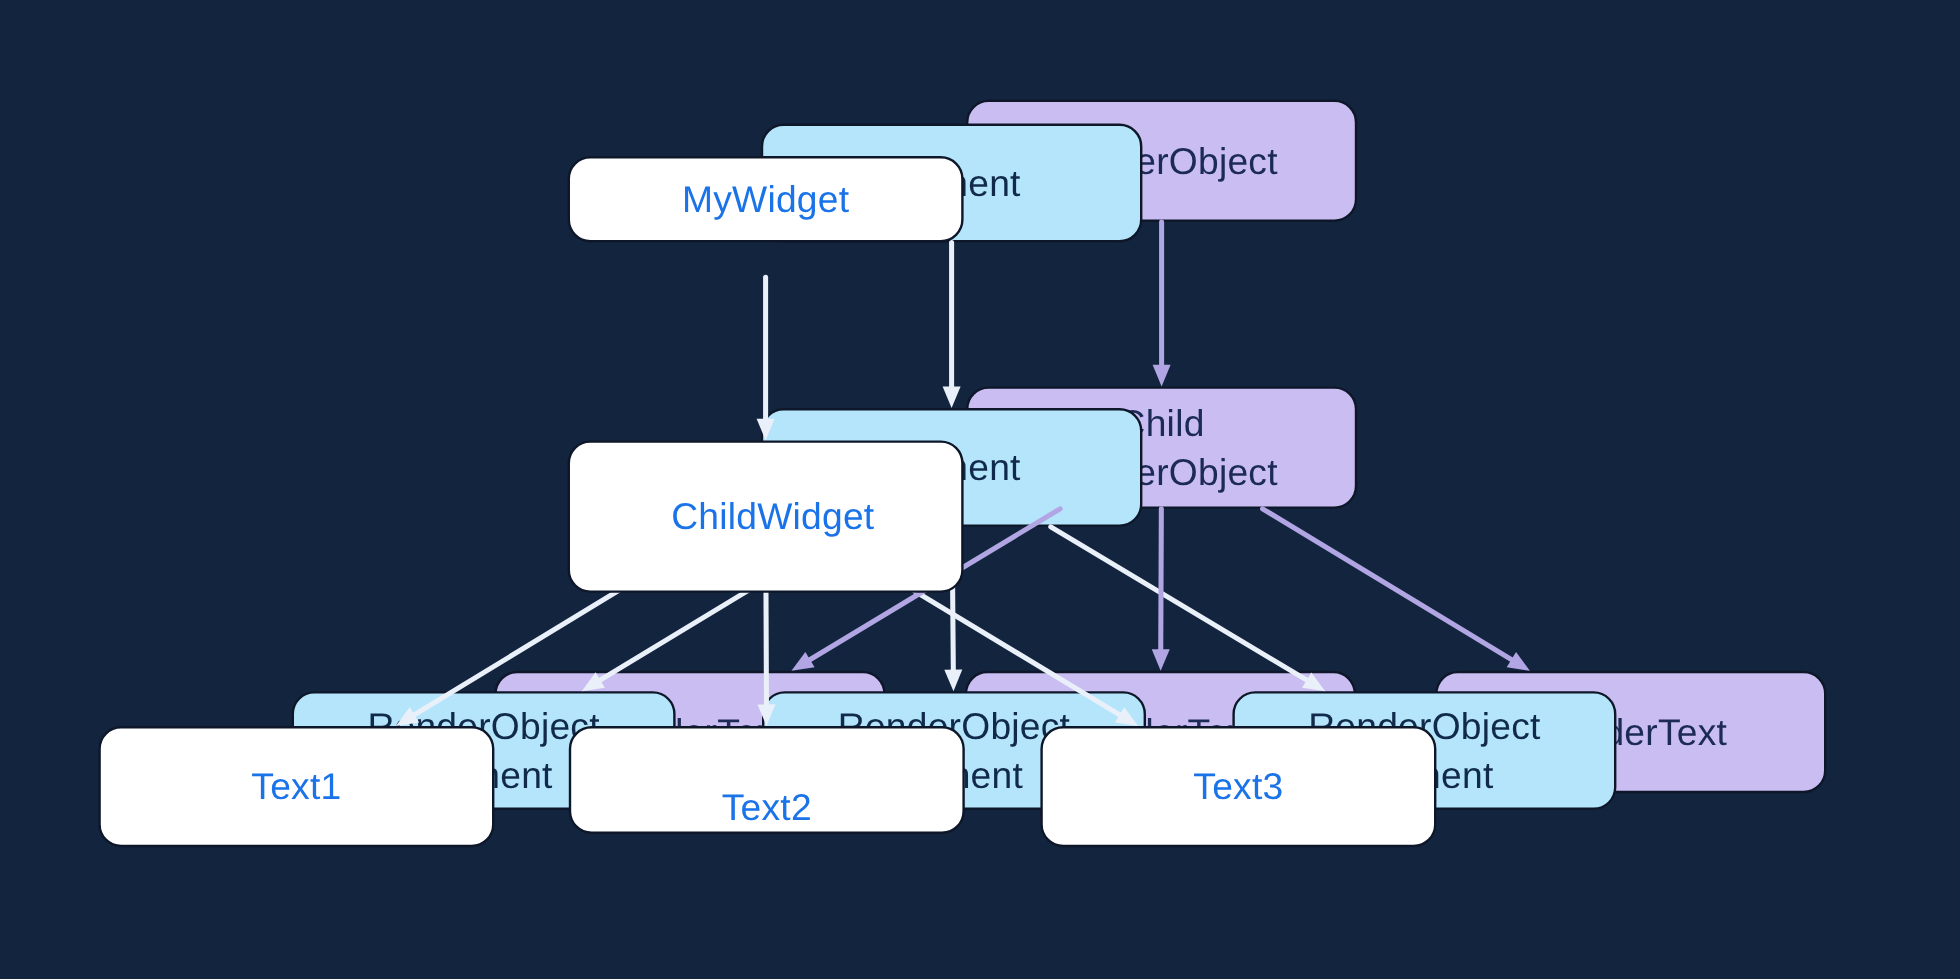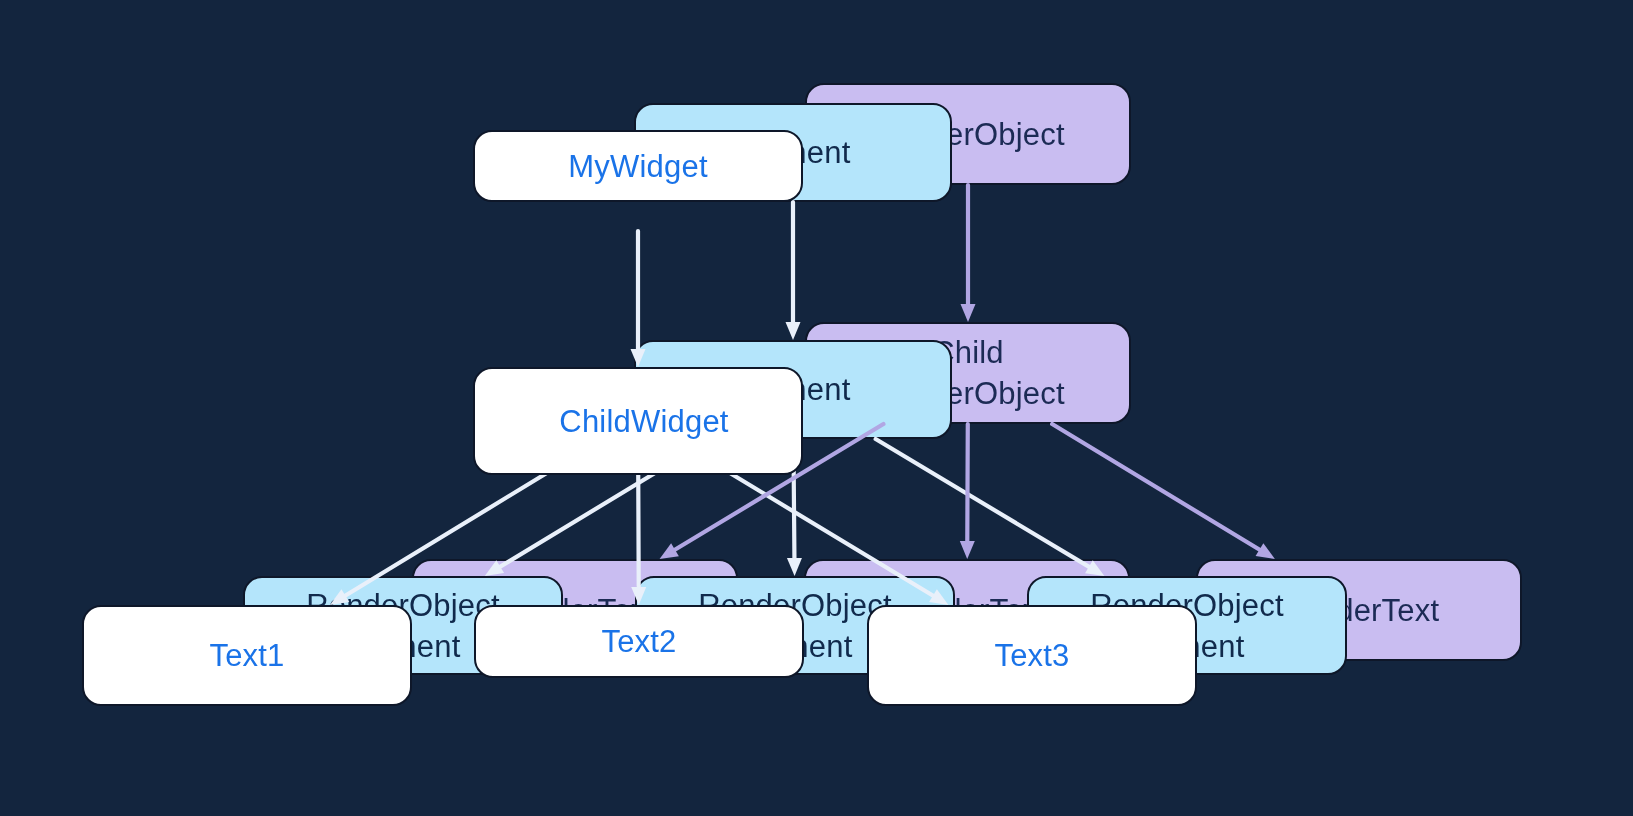--- a/index.html
+++ b/index.html
@@ -72,26 +72,26 @@
         <line x1="1052.139240506329" y1="424" x2="1265.4539065107476" y2="553.298147936182" stroke="#b1a6e3" stroke-width="4.2" stroke-linecap="round"></line>
         <polygon points="1274.860759493671,559 1255.5801009326476,556.083460020291 1263.355353746945,543.2559332253956" fill="#b1a6e3"></polygon>
       </g>
     </svg>
 <div class="node render" style="left: 805px; top: 83px; width: 326px; height: 102px; background: rgb(201, 189, 241); color: rgb(28, 43, 85); border-color: rgb(14, 23, 41);"><span>RenderObject</span></div>
     <div class="node element" style="left: 634px; top: 103px; width: 318px; height: 99px; background: rgb(180, 229, 251); color: rgb(17, 42, 76); border-color: rgb(14, 23, 41);"><span>Element</span></div>
     <div class="node widget" style="left: 473px; top: 130px; width: 330px; height: 72px; background: rgb(255, 255, 255); color: rgb(26, 115, 232); border-color: rgb(14, 23, 41);"><span>MyWidget</span></div>
     <div class="node render" style="left: 805px; top: 322px; width: 326px; height: 102px; background: rgb(201, 189, 241); color: rgb(28, 43, 85); border-color: rgb(14, 23, 41);"><span>Child
 RenderObject</span></div>
     <div class="node element" style="left: 634px; top: 340px; width: 318px; height: 99px; background: rgb(180, 229, 251); color: rgb(17, 42, 76); border-color: rgb(14, 23, 41);"><span>Element</span></div>
-    <div class="node widget" style="left: 473px; top: 367px; width: 330px; height: 108px; background: rgb(255, 255, 255); color: rgb(26, 115, 232); border-color: rgb(14, 23, 41); padding-left: 12px;"><span>ChildWidget</span></div>
+    <div class="node widget" style="left: 473px; top: 367px; width: 330px; height: 127px; background: rgb(255, 255, 255); color: rgb(26, 115, 232); border-color: rgb(14, 23, 41); padding-left: 12px;"><span>ChildWidget</span></div>
     <div class="node render" style="left: 412px; top: 559px; width: 326px; height: 102px; background: rgb(201, 189, 241); color: rgb(28, 43, 85); border-color: rgb(14, 23, 41);"><span>RenderText</span></div>
     <div class="node element" style="left: 243px; top: 576px; width: 320px; height: 99px; background: rgb(180, 229, 251); color: rgb(17, 42, 76); border-color: rgb(14, 23, 41);"><span>RenderObject
 Element</span></div>
     <div class="node widget" style="left: 82px; top: 605px; width: 330px; height: 101px; background: rgb(255, 255, 255); color: rgb(26, 115, 232); border-color: rgb(14, 23, 41);"><span>Text1</span></div>
     <div class="node render" style="left: 804px; top: 559px; width: 326px; height: 102px; background: rgb(201, 189, 241); color: rgb(28, 43, 85); border-color: rgb(14, 23, 41);"><span>RenderText</span></div>
     <div class="node element" style="left: 635px; top: 576px; width: 320px; height: 99px; background: rgb(180, 229, 251); color: rgb(17, 42, 76); border-color: rgb(14, 23, 41);"><span>RenderObject
 Element</span></div>
-    <div class="node widget" style="left: 474px; top: 605px; width: 330px; height: 73px; background: rgb(255, 255, 255); color: rgb(26, 115, 232); border-color: rgb(14, 23, 41);"><span>Text2</span></div>
+    <div class="node widget" style="left: 474px; top: 605px; width: 330px; height: 90px; background: rgb(255, 255, 255); color: rgb(26, 115, 232); border-color: rgb(14, 23, 41); align-items: flex-end;"><span>Text2</span></div>
     <div class="node render" style="left: 1196px; top: 559px; width: 326px; height: 102px; background: rgb(201, 189, 241); color: rgb(28, 43, 85); border-color: rgb(14, 23, 41);"><span>RenderText</span></div>
     <div class="node element" style="left: 1027px; top: 576px; width: 320px; height: 99px; background: rgb(180, 229, 251); color: rgb(17, 42, 76); border-color: rgb(14, 23, 41);"><span>RenderObject
 Element</span></div>
     <div class="node widget" style="left: 867px; top: 605px; width: 330px; height: 101px; background: rgb(255, 255, 255); color: rgb(26, 115, 232); border-color: rgb(14, 23, 41); text-align: right;"><span>Text3</span></div>
   </div>
 
 </body></html>

